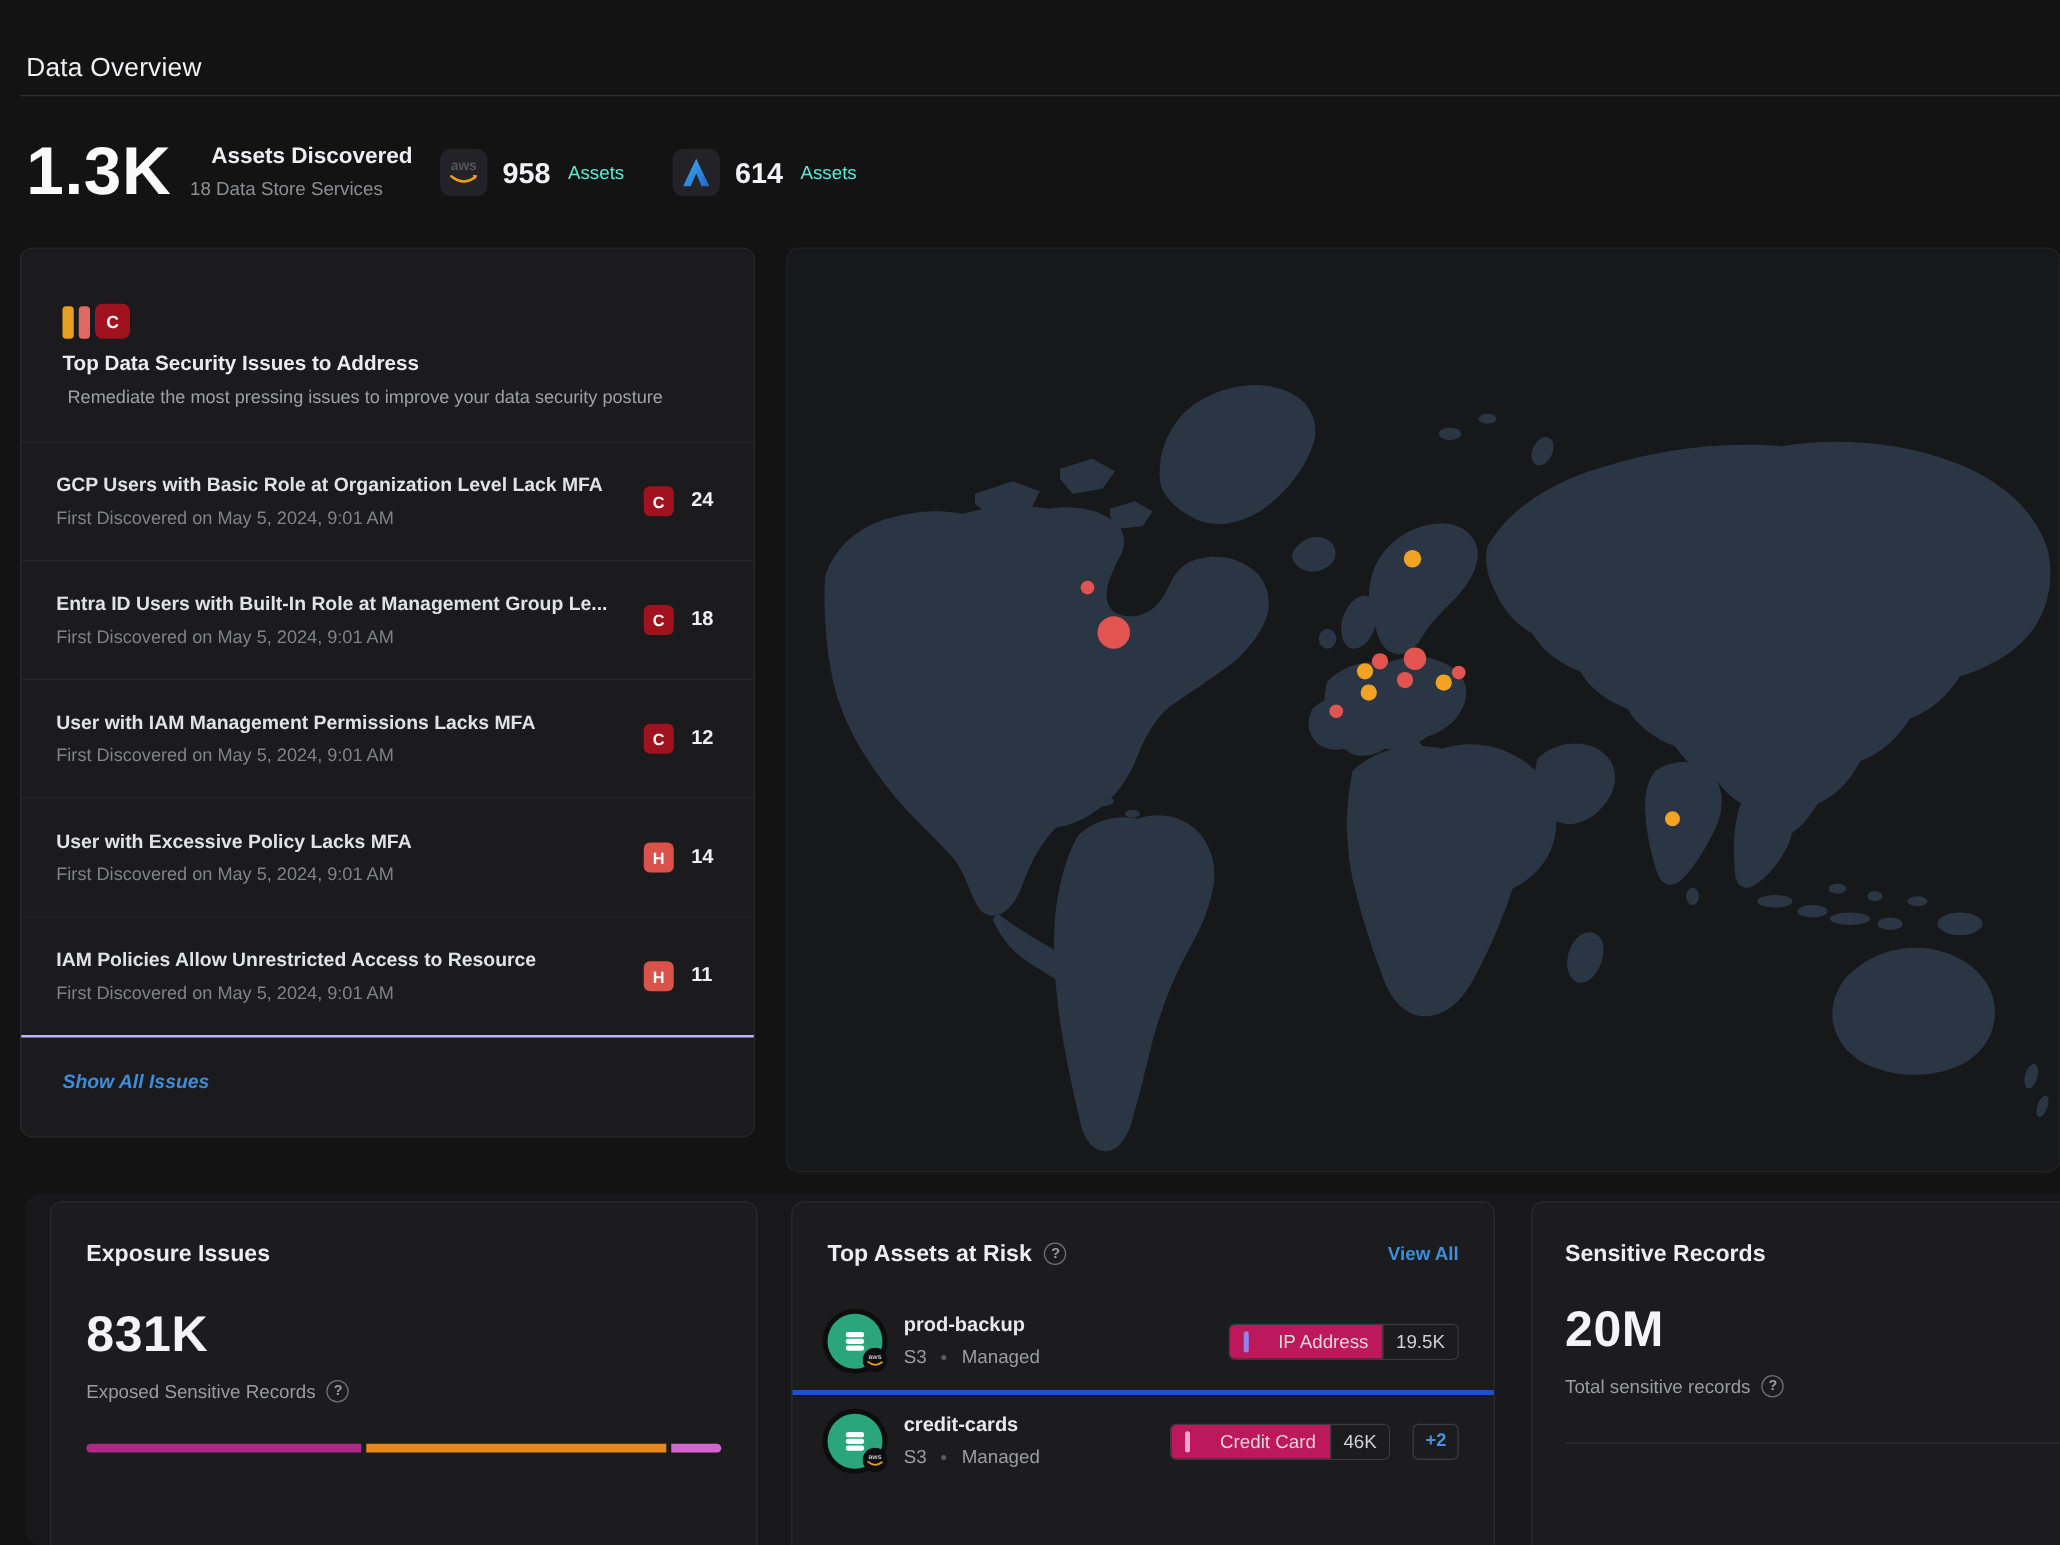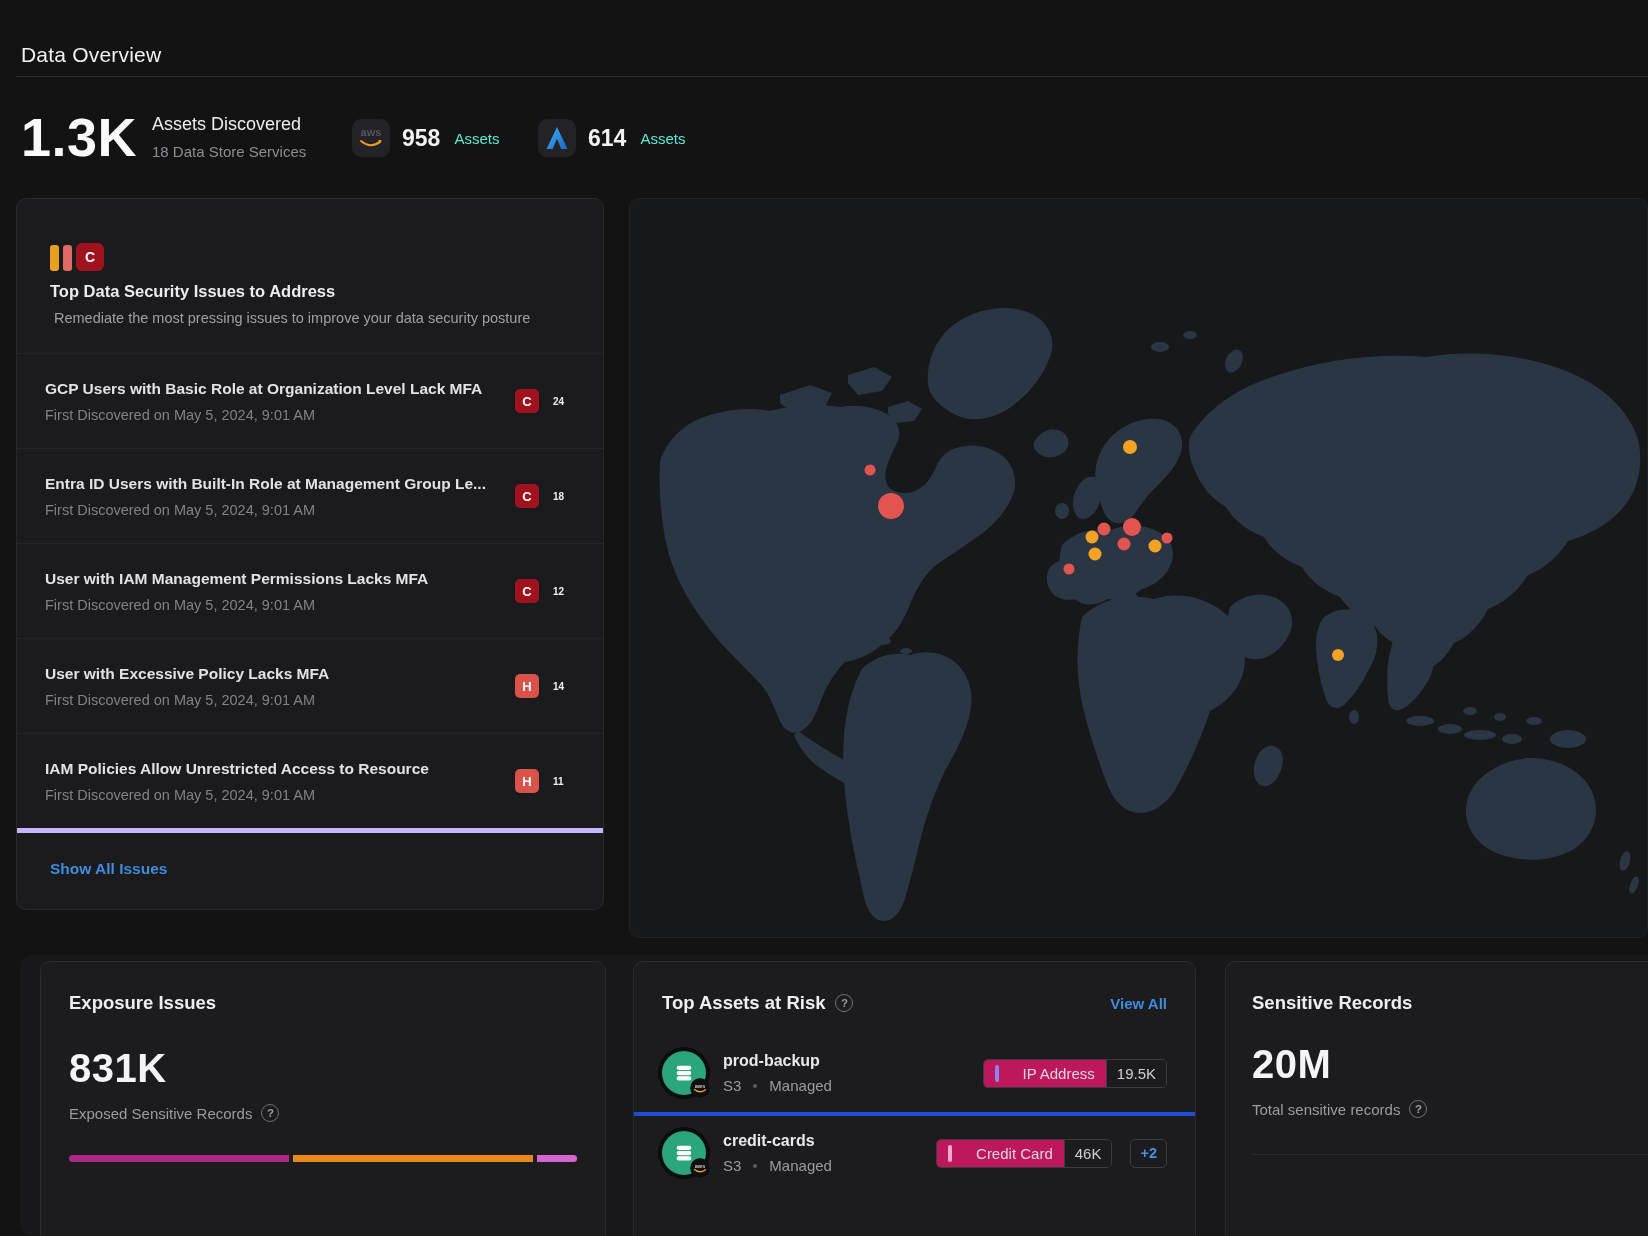--- a/index.html
+++ b/index.html
@@ -13,21 +13,21 @@
   }
   .abs { position:absolute; }
 
   
   #page-title { left:21px; top:43px; font-size:21px; font-weight:500; color:#f1f1f3; letter-spacing:.2px; }
   #top-divider { left:16px; right:0; top:76px; height:1px; background:#2d2d30; }
 
   
   #stats-total-value { left:21px; top:106px; font-size:54px; font-weight:700; color:#fafafa; letter-spacing:.5px; }
   #stats-total-text { left:152px; top:114px; }
-  #stats-total-text .l1 { font-size:18px; font-weight:400; color:#ededef; }
+  #stats-total-text .l1 { font-size:18px; font-weight:700; color:#ededef;margin-left:17px; }
   #stats-total-text .l2 { font-size:15px; color:#8d8e93; margin-top:8px; }
   .provider { display:flex; align-items:center; gap:12px; top:119px; }
   #provider-aws { left:352px; }
   #provider-azure { left:538px; }
   .provider-tile { width:38px; height:38px; border-radius:9px; background:#232327; display:flex; align-items:center; justify-content:center; }
   .provider-count { font-size:23px; font-weight:700; color:#f2f2f4; }
   .provider-unit { font-size:15px; color:#5eead4; margin-left:2px; }
 
   
   .card { background:#1b1b1d; border:1px solid #29292c; border-radius:10px; }
@@ -43,22 +43,22 @@
   .issues-title { margin-top:9px; font-size:16.5px; font-weight:700; color:#ececee; }
   .issues-subtitle { margin-top:9px; margin-left:4px; font-size:14.5px; color:#9fa0a4; }
   #issues-list { flex:0 0 auto; }
   .issue-row { height:95px; display:flex; align-items:center; padding:0 26px 0 28px; border-top:1px solid #262629; cursor:pointer; }
   .issue-titles { flex:1 1 auto; min-width:0; }
   .issue-name { font-size:15.5px; font-weight:600; color:#e1e2e4; }
   .issue-date { margin-top:9px; font-size:14.5px; color:#808288; }
   .issue-right { display:flex; align-items:center; gap:14px; width:62px; flex:0 0 auto; }
   .sev-badge { width:24px; height:24px; border-radius:5px; color:#fff; font-size:13px; font-weight:700;
                display:flex; align-items:center; justify-content:center; }
-  .issue-count { font-size:10px; font-weight:700; color:#f0f0f2; }
-  .issues-footer { border-top:5px solid #c4b5fd; flex:1 1 auto; padding:27px 0 0 33px; }
+  .issue-count { font-size:16px; font-weight:700; color:#f0f0f2; }
+  .issues-footer { border-top:2px solid #c4b5fd; flex:1 1 auto; padding:27px 0 0 33px;font-style:italic; }
   .show-all { font-size:15.5px; font-weight:600; color:#3f8cdb; cursor:pointer; text-decoration:none; }
 
   
   #map-card { left:629px; top:198px; width:1019px; height:740px; background:#17181a; border:1px solid #232326; border-radius:10px; overflow:hidden; }
   #map-card svg { display:block; }
 
   
   #bottom-wrap { left:20px; top:955px; width:1640px; height:281px; background:#18181a; border-radius:12px; }
   .bottom-card { background:#1c1c1e; border:1px solid #2b2b2e; border-radius:10px; }
   #exposure-card { left:40px; top:961px; width:566px; height:320px; padding:30px 28px 0 28px; }

